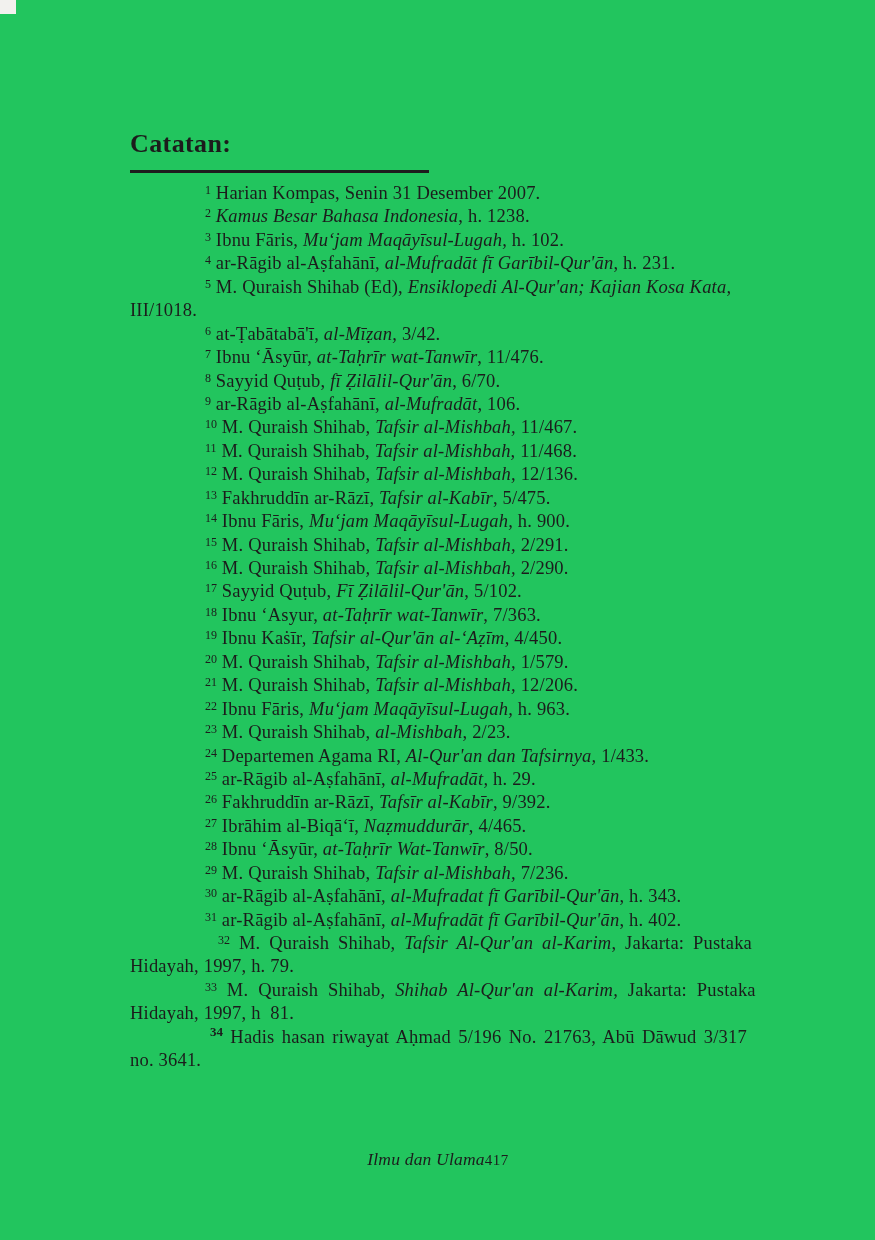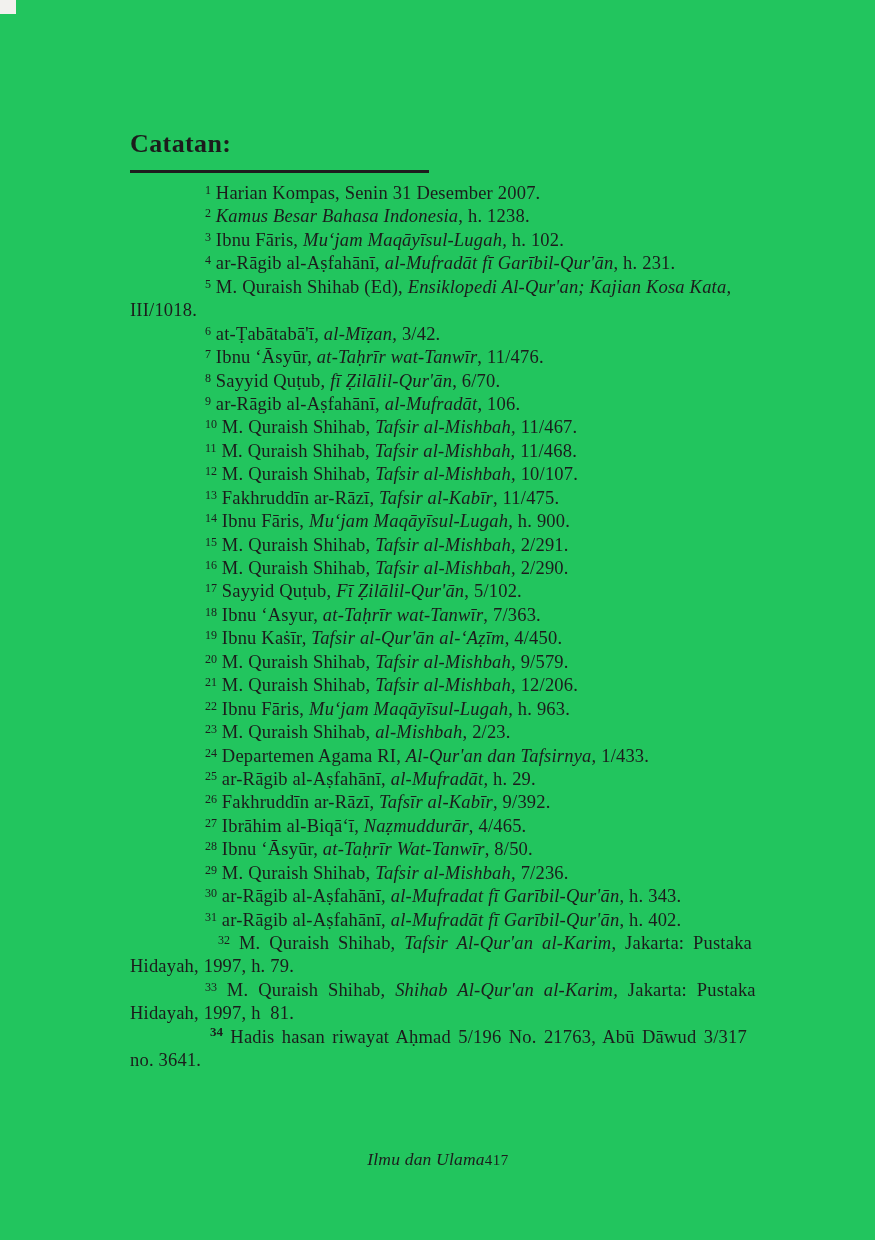--- a/index.html
+++ b/index.html
@@ -63,29 +63,29 @@
       <div class="line indent"><span class="fn-num">3</span> <span>Ibnu Fāris, </span><span class="it">Mu‘jam Maqāyīsul-Lugah,</span><span> h. 102.</span></div>
       <div class="line indent"><span class="fn-num">4</span> <span>ar-Rāgib al-Aṣfahānī, </span><span class="it">al-Mufradāt fī Garībil-Qur'ān</span><span>, h. 231.</span></div>
       <div class="line indent"><span class="fn-num">5</span> <span>M. Quraish Shihab (Ed), </span><span class="it">Ensiklopedi Al-Qur'an; Kajian Kosa Kata,</span></div>
       <div class="line"><span>III/1018.</span></div>
       <div class="line indent"><span class="fn-num">6</span> <span>at-Ṭabātabā'ī, </span><span class="it">al-Mīẓan,</span><span> 3/42.</span></div>
       <div class="line indent"><span class="fn-num">7</span> <span>Ibnu ‘Āsyūr, </span><span class="it">at-Taḥrīr wat-Tanwīr</span><span>, 11/476.</span></div>
       <div class="line indent"><span class="fn-num">8</span> <span>Sayyid Quṭub, </span><span class="it">fī Ẓilālil-Qur'ān</span><span>, 6/70.</span></div>
       <div class="line indent"><span class="fn-num">9</span> <span>ar-Rāgib al-Aṣfahānī, </span><span class="it">al-Mufradāt</span><span>, 106.</span></div>
       <div class="line indent"><span class="fn-num">10</span> <span>M. Quraish Shihab, </span><span class="it">Tafsir al-Mishbah,</span><span> 11/467.</span></div>
       <div class="line indent"><span class="fn-num">11</span> <span>M. Quraish Shihab, </span><span class="it">Tafsir al-Mishbah,</span><span> 11/468.</span></div>
-      <div class="line indent"><span class="fn-num">12</span> <span>M. Quraish Shihab, </span><span class="it">Tafsir al-Mishbah,</span><span> 10/107.</span></div>
-      <div class="line indent"><span class="fn-num">13</span> <span>Fakhruddīn ar-Rāzī, </span><span class="it">Tafsir al-Kabīr</span><span>, 11/475.</span></div>
+      <div class="line indent"><span class="fn-num">12</span> <span>M. Quraish Shihab, </span><span class="it">Tafsir al-Mishbah,</span><span> 12/136.</span></div>
+      <div class="line indent"><span class="fn-num">13</span> <span>Fakhruddīn ar-Rāzī, </span><span class="it">Tafsir al-Kabīr</span><span>, 5/475.</span></div>
       <div class="line indent"><span class="fn-num">14</span> <span>Ibnu Fāris, </span><span class="it">Mu‘jam Maqāyīsul-Lugah,</span><span> h. 900.</span></div>
       <div class="line indent"><span class="fn-num">15</span> <span>M. Quraish Shihab, </span><span class="it">Tafsir al-Mishbah,</span><span> 2/291.</span></div>
       <div class="line indent"><span class="fn-num">16</span> <span>M. Quraish Shihab</span><span class="it">, Tafsir al-Mishbah,</span><span> 2/290.</span></div>
       <div class="line indent"><span class="fn-num">17</span> <span>Sayyid Quṭub, </span><span class="it">Fī Ẓilālil-Qur'ān</span><span>, 5/102.</span></div>
       <div class="line indent"><span class="fn-num">18</span> <span>Ibnu ‘Asyur, </span><span class="it">at-Taḥrīr wat-Tanwīr</span><span>, 7/363.</span></div>
       <div class="line indent"><span class="fn-num">19</span> <span>Ibnu Kaṡīr, </span><span class="it">Tafsir al-Qur'ān al-‘Aẓīm</span><span>, 4/450.</span></div>
-      <div class="line indent"><span class="fn-num">20</span> <span>M. Quraish Shihab, </span><span class="it">Tafsir al-Mishbah,</span><span> 9/579.</span></div>
+      <div class="line indent"><span class="fn-num">20</span> <span>M. Quraish Shihab, </span><span class="it">Tafsir al-Mishbah,</span><span> 1/579.</span></div>
       <div class="line indent"><span class="fn-num">21</span> <span>M. Quraish Shihab, </span><span class="it">Tafsir al-Mishbah,</span><span> 12/206.</span></div>
       <div class="line indent"><span class="fn-num">22</span> <span>Ibnu Fāris, </span><span class="it">Mu‘jam Maqāyīsul-Lugah,</span><span> h. 963.</span></div>
       <div class="line indent"><span class="fn-num">23</span> <span>M. Quraish Shihab, </span><span class="it">al-Mishbah</span><span>, 2/23.</span></div>
       <div class="line indent"><span class="fn-num">24</span> <span>Departemen Agama RI, </span><span class="it">Al-Qur'an dan Tafsirnya,</span><span> 1/433.</span></div>
       <div class="line indent"><span class="fn-num">25</span> <span>ar-Rāgib al-Aṣfahānī, </span><span class="it">al-Mufradāt,</span><span> h. 29.</span></div>
       <div class="line indent"><span class="fn-num">26</span> <span>Fakhruddīn ar-Rāzī, </span><span class="it">Tafsīr al-Kabīr</span><span>, 9/392.</span></div>
       <div class="line indent"><span class="fn-num">27</span> <span>Ibrāhim al-Biqā‘ī, </span><span class="it">Naẓmuddurār</span><span>, 4/465.</span></div>
       <div class="line indent"><span class="fn-num">28</span> <span>Ibnu ‘Āsyūr, </span><span class="it">at-Taḥrīr Wat-Tanwīr</span><span>, 8/50.</span></div>
       <div class="line indent"><span class="fn-num">29</span> <span>M. Quraish Shihab, </span><span class="it">Tafsir al-Mishbah,</span><span> 7/236.</span></div>
       <div class="line indent"><span class="fn-num">30</span> <span>ar-Rāgib al-Aṣfahānī, </span><span class="it">al-Mufradat fī Garībil-Qur'ān</span><span>, h. 343.</span></div>

